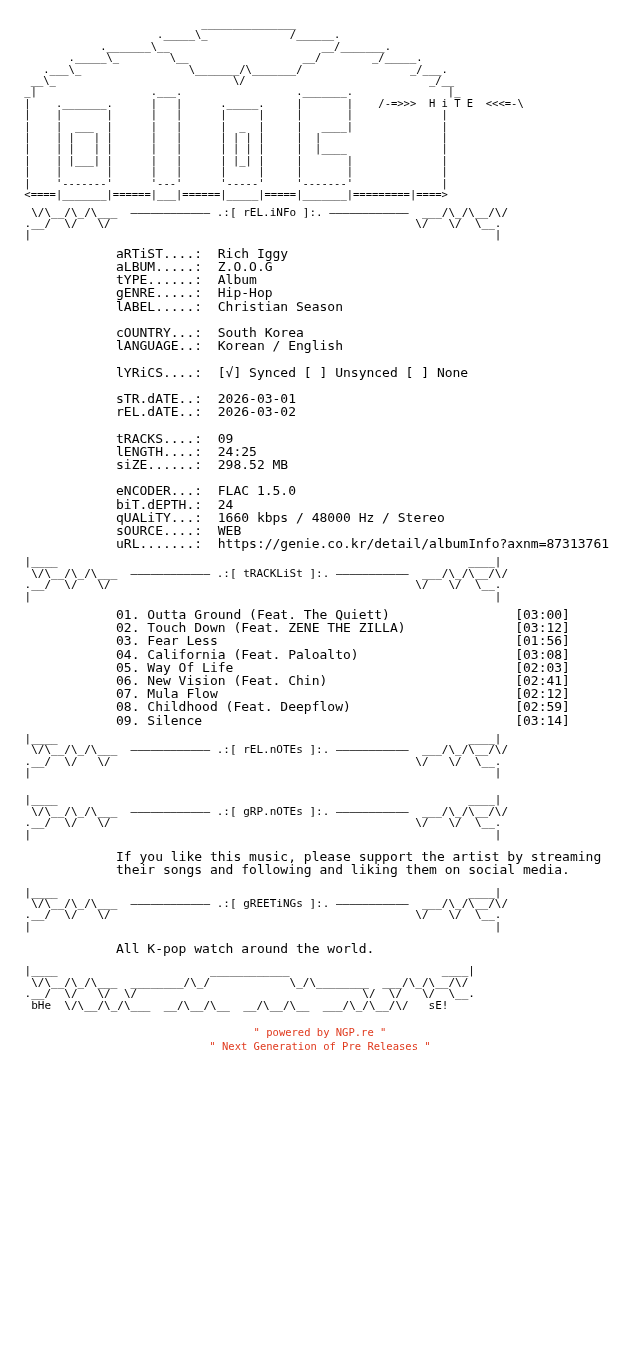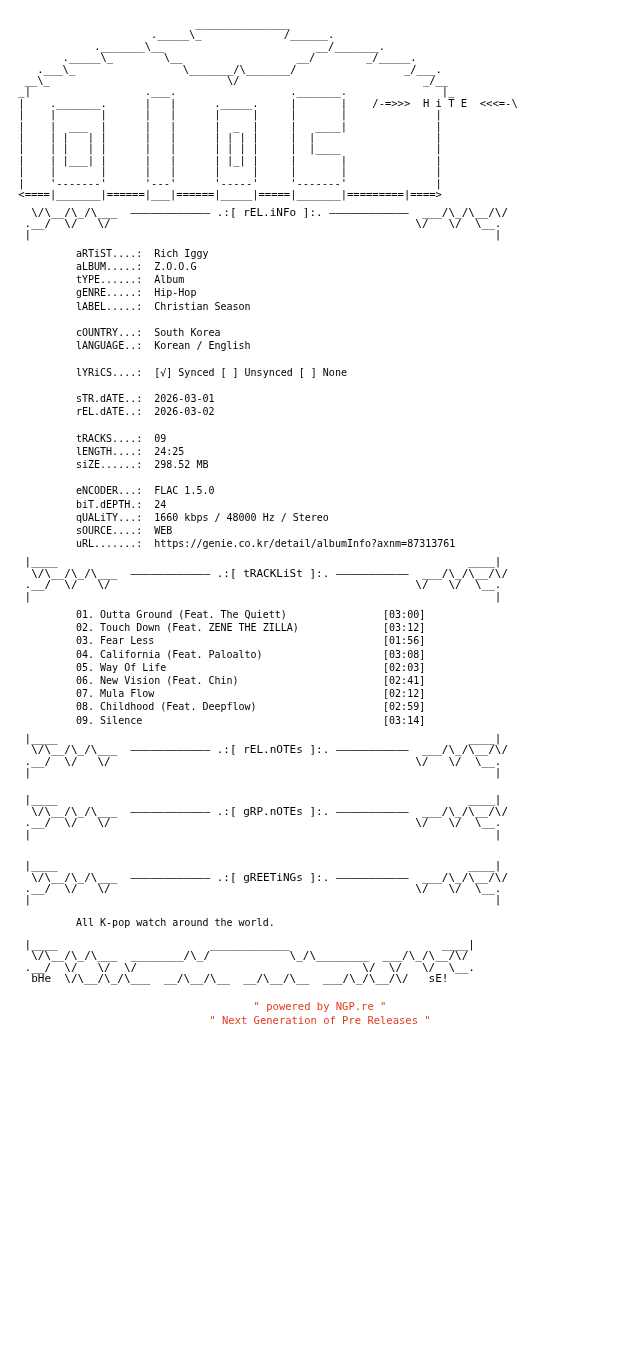--- a/index.html
+++ b/index.html
@@ -23,31 +23,31 @@
   pre {
     margin: 0;
     font-family: "DejaVu Sans Mono", monospace;
     white-space: pre;
   }
   .art {
     font-size: 10.5px;
     line-height: 11.4px;
     letter-spacing: 0px;
     text-align: left;
-    padding-left: 12px;
+    padding-left: 18px;
   }
   .band {
     font-size: 11px;
     line-height: 11.4px;
     padding-left: 18px;
   }
   .body-block {
-    font-size: 10px;
+    font-size: 13px;
     line-height: 13.2px;
-    padding-left: 76px;
+    padding-left: 116px;
   }
   .footer {
     text-align: center;
     color: #e03a1e;
     font-family: "DejaVu Sans Mono", monospace;
     font-size: 10.5px;
     line-height: 14px;
     margin-top: 14px;
   }
   .spacer-sm { height: 6px; }
@@ -138,20 +138,22 @@
 
   <div class="spacer-sm"></div>
 
   <pre class="band"> |____                                                              ____|
   \/\__/\_/\___  ———————————— .:[ gRP.nOTEs ]:. ———————————  ___/\_/\__/\/
  .__/  \/   \/                                              \/   \/  \__.
  |                                                                      |</pre>
 
   <div class="spacer-md"></div>
 
+  <pre class="body-block" id="grp-notes-block">If you like this music, please support the artist by streaming
+their songs and following and liking them on social media.</pre>
 
   <div class="spacer-md"></div>
 
   <pre class="band"> |____                                                              ____|
   \/\__/\_/\___  ———————————— .:[ gREETiNGs ]:. ———————————  ___/\_/\__/\/
  .__/  \/   \/                                              \/   \/  \__.
  |                                                                      |</pre>
 
   <div class="spacer-md"></div>
 

